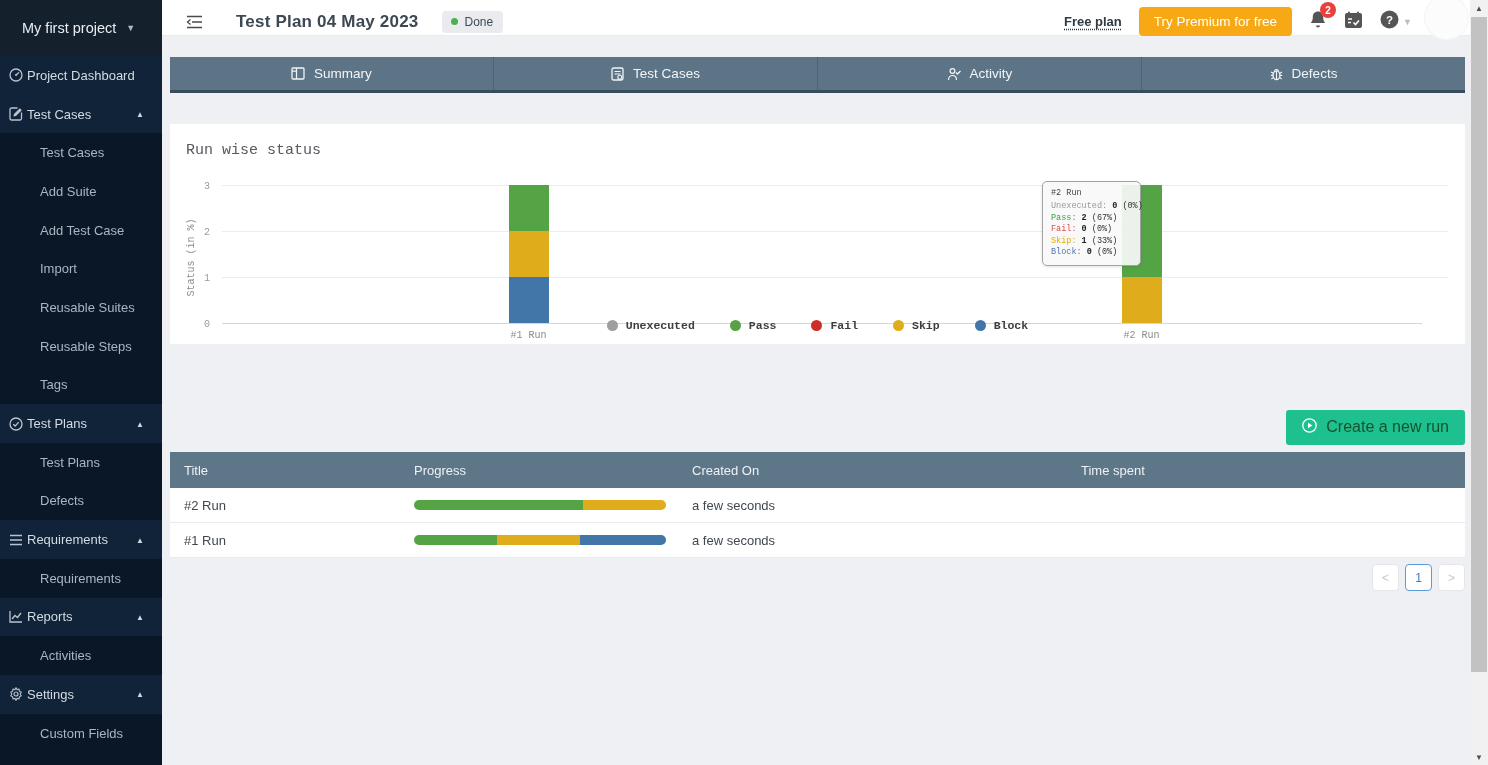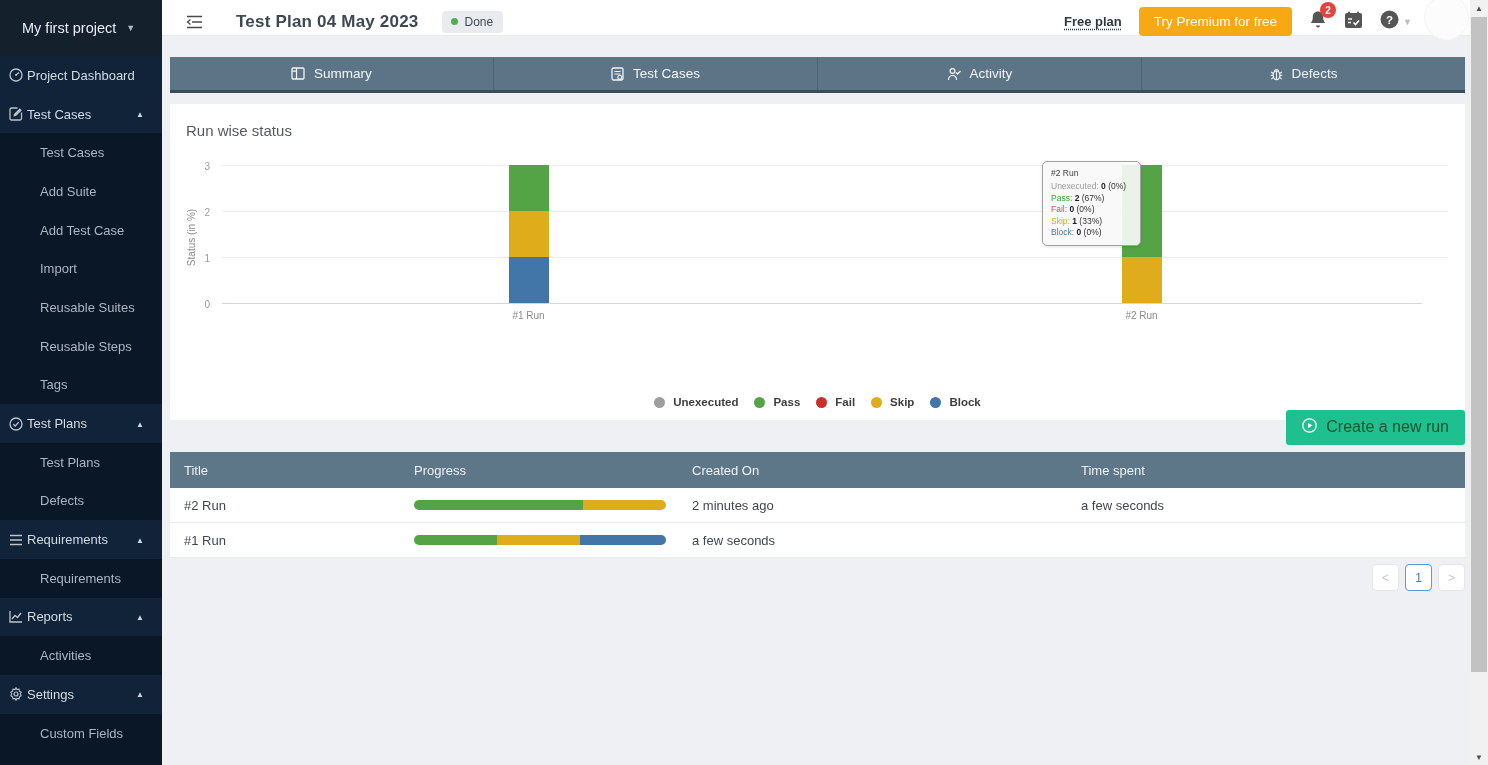--- a/index.html
+++ b/index.html
@@ -40,31 +40,31 @@
   .avatar { position:absolute; top:-5px; left:1262px; width:45px; height:45px; border-radius:50%; background:#fcfcfd; box-shadow:0 0 0 1px #f3f4f5 inset; z-index:3; }
 
   
   .tabs { position:absolute; left:8px; right:5px; top:57px; height:36px; display:flex; border-bottom:3px solid #374d5c; }
   .tab { flex:1; background:#5d7486; color:#f2f5f7; font-size:13.5px; display:flex; align-items:center; justify-content:center; gap:9px; cursor:pointer; border-right:1px solid rgba(0,0,0,0.14); }
   .tab:last-child { border-right:none; }
   .tab.active { background:#2e96e8; border-right:none; }
   .tab .icn { display:inline-flex; opacity:.92; }
 
   
-  .chart-card { position:absolute; left:8px; right:5px; top:104px; height:316px; background:#fff; }
+  .chart-card { position:absolute; left:8px; right:5px; top:124px; height:220px; background:#fff;font-family:Liberation Mono, monospace; }
   .chart-title { position:absolute; left:16px; top:18px; font-size:15px; color:#555a5f; }
   .y-axis-label { position:absolute; left:-24px; top:128px; width:90px; text-align:center; transform:rotate(-90deg); font-size:10px; color:#8b8b8b; }
   .plot { position:absolute; left:52px; top:62px; width:1226px; height:138px; }
   .gridline { position:absolute; left:0; right:0; height:1px; background:#ececec; }
   .baseline { position:absolute; left:0; right:26px; bottom:0; height:1px; background:#ccd7ec; }
   .ytick { position:absolute; right:100%; margin-right:12px; font-size:10px; color:#999; transform:translateY(50%); }
   .bar { position:absolute; bottom:1px; width:40px; }
   .bar-seg { position:absolute; left:0; right:0; }
   .cat-label { position:absolute; top:calc(100% + 6px); width:120px; text-align:center; font-size:10px; color:#8b8b8b; }
-  .legend { position:absolute; left:0; right:0; bottom:12px; display:flex; justify-content:center; gap:16px; }
+  .legend { position:absolute; left:0; right:0; bottom:12px; display:flex; justify-content:center; gap:35px; }
   .legend-item { display:flex; align-items:center; gap:8px; font-size:11.5px; font-weight:700; color:#3e3e3e; }
   .legend-dot { width:11px; height:11px; border-radius:50%; }
   .chart-tooltip { position:absolute; left:872px; top:57px; width:99px; background:rgba(249,249,249,0.92); border:1px solid #a3a3a3; border-radius:5px; padding:6px 8px; box-shadow:0 1px 3px rgba(0,0,0,0.12); z-index:4; }
   .tt-title { font-size:8.5px; color:#444; margin-bottom:3px; }
   .tt-row { font-size:8.5px; line-height:11.6px; color:#333; white-space:nowrap; }
   .tt-row b { color:#222; }
 
   
   .create-run-row { position:absolute; right:5px; top:410px; }
   .create-run-btn { background:#1fc08f; color:#14532d; border:none; border-radius:3px; font-size:16px; padding:8px 16px; display:flex; align-items:flex-start; gap:9px; cursor:pointer; font-family:inherit; }
@@ -373,21 +373,20 @@
         </div>
       <div id="table-body">
           <div class="t-row">
             <div class="col-title">#2 Run</div>
             <div class="col-progress">
               <div class="progress-track">
                 <div class="progress-seg" style="width: 67%; background: rgb(84, 164, 70);"></div>
                 <div class="progress-seg" style="width: 33%; background: rgb(223, 172, 27);"></div>
               </div>
             </div>
-            <div class="col-created">2 minutes ago</div>
             <div class="col-time">a few seconds</div>
           </div>
           <div class="t-row">
             <div class="col-title">#1 Run</div>
             <div class="col-progress">
               <div class="progress-track">
                 <div class="progress-seg" style="width: 33%; background: rgb(84, 164, 70);"></div>
                 <div class="progress-seg" style="width: 33%; background: rgb(223, 172, 27);"></div>
                 <div class="progress-seg" style="width: 34%; background: rgb(66, 117, 168);"></div>
               </div>

